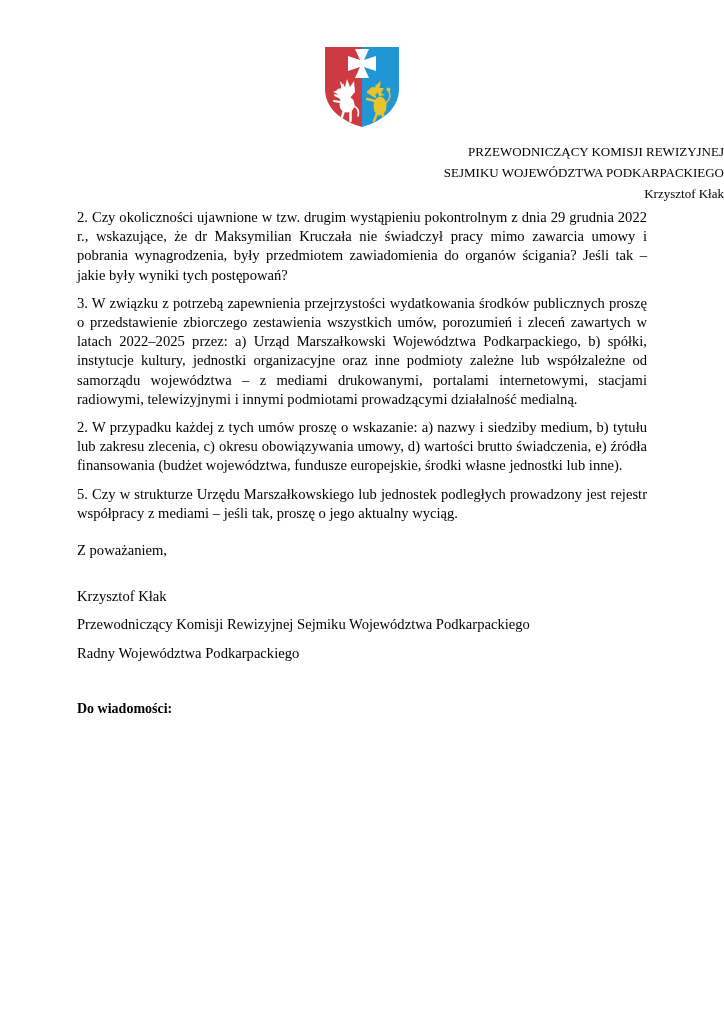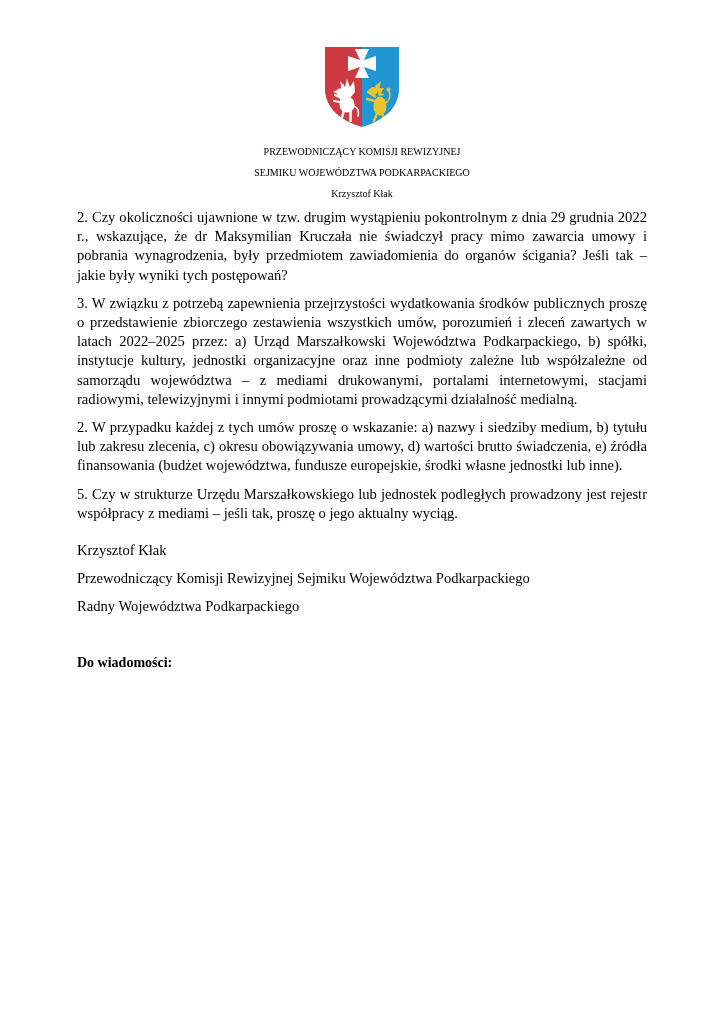--- a/index.html
+++ b/index.html
@@ -19,23 +19,23 @@
     overflow: hidden;
   }
   .crest {
     width: 80px;
     height: 84px;
     margin: 45px auto 0;
   }
   .crest svg { display: block; width: 80px; height: 84px; }
 
   .letterhead {
-    text-align: center;
+    text-align: right;
     margin-top: 12px;
-    font-size: 10px;
+    font-size: 13px;
     line-height: 21px;
   }
   .letterhead div { white-space: nowrap; }
 
   .body-text {
     width: 570px;
     margin: 4px auto;
   }
   .body-text p {
     font-size: 14.6px;
@@ -124,20 +124,21 @@
   </header>
 
   <main class="body-text">
     <p>2. Czy okoliczności ujawnione w tzw. drugim wystąpieniu pokontrolnym z dnia 29 grudnia 2022 r., wskazujące, że dr Maksymilian Kruczała nie świadczył pracy mimo zawarcia umowy i pobrania wynagrodzenia, były przedmiotem zawiadomienia do organów ścigania? Jeśli tak – jakie były wyniki tych postępowań?</p>
     <p>3. W związku z potrzebą zapewnienia przejrzystości wydatkowania środków publicznych proszę o przedstawienie zbiorczego zestawienia wszystkich umów, porozumień i zleceń zawartych w latach 2022–2025 przez: a) Urząd Marszałkowski Województwa Podkarpackiego, b) spółki, instytucje kultury, jednostki organizacyjne oraz inne podmioty zależne lub współzależne od samorządu województwa – z mediami drukowanymi, portalami internetowymi, stacjami radiowymi, telewizyjnymi i innymi podmiotami prowadzącymi działalność medialną.</p>
     <p>2. W przypadku każdej z tych umów proszę o wskazanie: a) nazwy i siedziby medium, b) tytułu lub zakresu zlecenia, c) okresu obowiązywania umowy, d) wartości brutto świadczenia, e) źródła finansowania (budżet województwa, fundusze europejskie, środki własne jednostki lub inne).</p>
     <p>5. Czy w strukturze Urzędu Marszałkowskiego lub jednostek podległych prowadzony jest rejestr współpracy z mediami – jeśli tak, proszę o jego aktualny wyciąg.</p>
   </main>
 
   <section class="closing">
+    <p class="salutation">Z poważaniem,</p>
     <p class="sig-line">Krzysztof Kłak</p>
     <p class="sig-line">Przewodniczący Komisji Rewizyjnej Sejmiku Województwa Podkarpackiego</p>
     <p class="sig-line">Radny Województwa Podkarpackiego</p>
   </section>
 
   <section class="cc-block">
     <p class="cc-label">Do wiadomości:</p>
   </section>
 
 </div>

